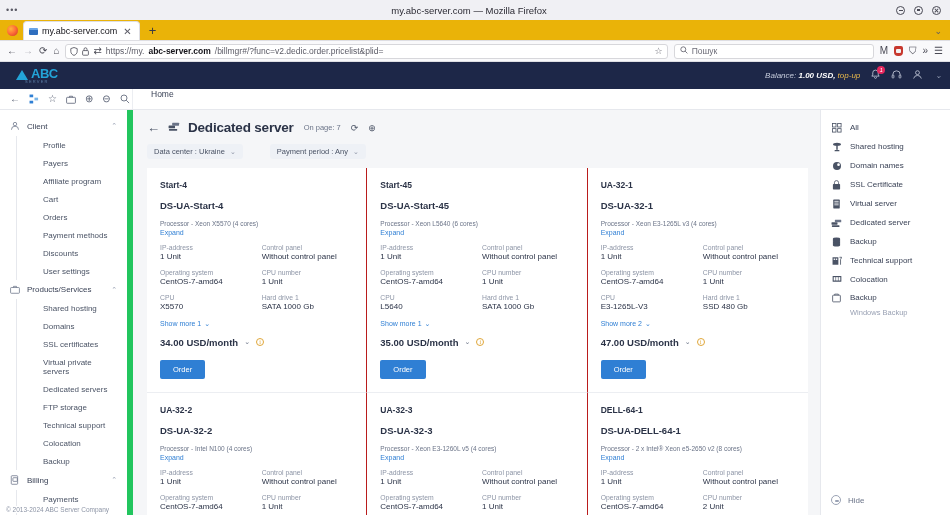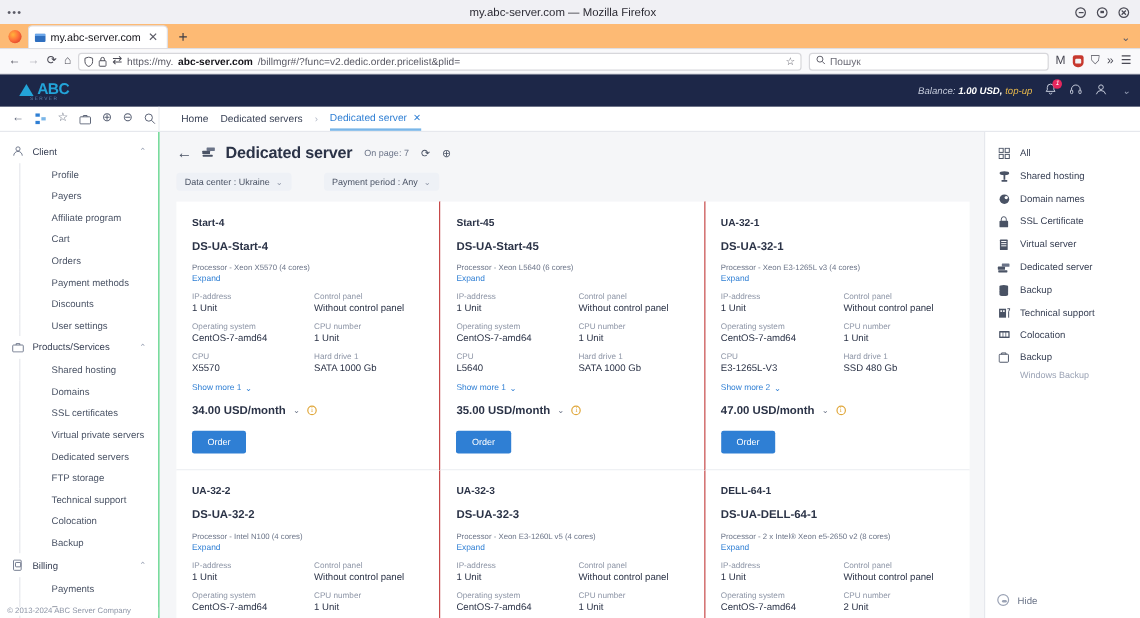--- a/index.html
+++ b/index.html
@@ -25,21 +25,21 @@
   }
   .ff-wincontrols { margin-left: auto; display: flex; gap: 9px; padding-right: 9px; z-index: 2; }
   .wc { width: 9px; height: 9px; border-radius: 50%; border: 1.1px solid #4a4a55; position: relative;}
   .wc.min::after { content:''; position:absolute; left:1.5px; right:1.5px; top:3.5px; height:1px; background:#4a4a55; }
   .wc.max::after { content:''; position:absolute; left:2.2px; right:2.2px; top:2.2px; bottom:2.2px; border:1px solid #4a4a55; }
   .wc.cls::after, .wc.cls::before { content:''; position:absolute; left:1px; right:1px; top:3.4px; height:1.1px; background:#4a4a55; }
   .wc.cls::after { transform: rotate(45deg); }
   .wc.cls::before { transform: rotate(-45deg); }
 
   .ff-tabstrip {
-    height: 21px; background: #fdba74;
+    height: 21px; background: #eab308;
     display: flex; align-items: flex-end; padding-left: 4px;
     border-bottom: 1px solid #dedee3;
   }
   .ff-fox { width: 11px; height: 11px; border-radius: 50%;
     background: radial-gradient(circle at 35% 35%, #ffb33b 0%, #ff7139 45%, #e54d2e 75%, #9a2d8f 100%);
     margin: 0 5px 4px 3px; }
   .ff-tab {
     height: 19px; min-width: 108px; background: #ffffff;
     border-radius: 4px 4px 0 0; display: flex; align-items: center;
     padding: 0 5px; gap: 4px; font-size: 9px; color: #15141a;
@@ -98,29 +98,29 @@
   .abr-caret { font-size:8px; color:#8d96ae; margin-left:2px;}
 
   .toolbar {
     height: 21px; background:#fff; display:flex; align-items:center;
     border-bottom: 1px solid #e6e8ed;
   }
   .tb-icons { width: 133px; display:flex; align-items:center; gap:9px; padding-left:10px;
      border-right:1px solid #eceef2; height:100%;}
   .tb-icn { font-size:10px; color:#5a6275; line-height:1; display:flex; align-items:center;}
   .tb-icn.blue { color:#2f7fd4; }
-  .breadcrumb { display:flex; align-items:center; gap:10px; padding-left:18px; font-size:8.5px; color:#3a4256; height:100%;}
+  .breadcrumb { display:flex; align-items:flex-start; gap:10px; padding-left:18px; font-size:8.5px; color:#3a4256; height:100%;flex-direction:column;}
   .bc-sep { color:#b4bac8; font-size:8px;}
   .bc-active { color:#2f7fd4; border-bottom:2px solid #7ab6e8; height:100%; display:flex; align-items:center; gap:5px;}
   .bc-x { font-size:8px; color:#2f7fd4;}
 
   .body { flex:1; display:flex; min-height:0; background:#f5f6f8; }
 
   
-  .lsb { width:133px; background:#fff; border-right:1px solid #22c55e; padding-top:6px;
+  .lsb { width:133px; background:#fff; border-right:6px solid #22c55e; padding-top:6px;
      font-size:8px; color:#4a5365; position:relative; overflow:hidden;}
   .lsb-group { display:flex; align-items:center; gap:7px; padding:5px 10px 5px 10px; color:#3a4256; font-size:8px;}
   .lsb-group .gi { font-size:9px; color:#6b7488; width:10px; display:flex;}
   .lsb-group .chev { margin-left:auto; font-size:7px; color:#9aa2b4;}
   .lsb-item { padding:4.5px 10px 4.5px 26px; font-size:8px; color:#4a5365;
      border-left:1px solid #e6e8ed; margin-left:16px; }
   .lsb-foot { position:absolute; bottom:2px; left:0; right:0; font-size:6.5px; color:#8d95a6; padding-left:6px;
      background:#fff;}
 
   

